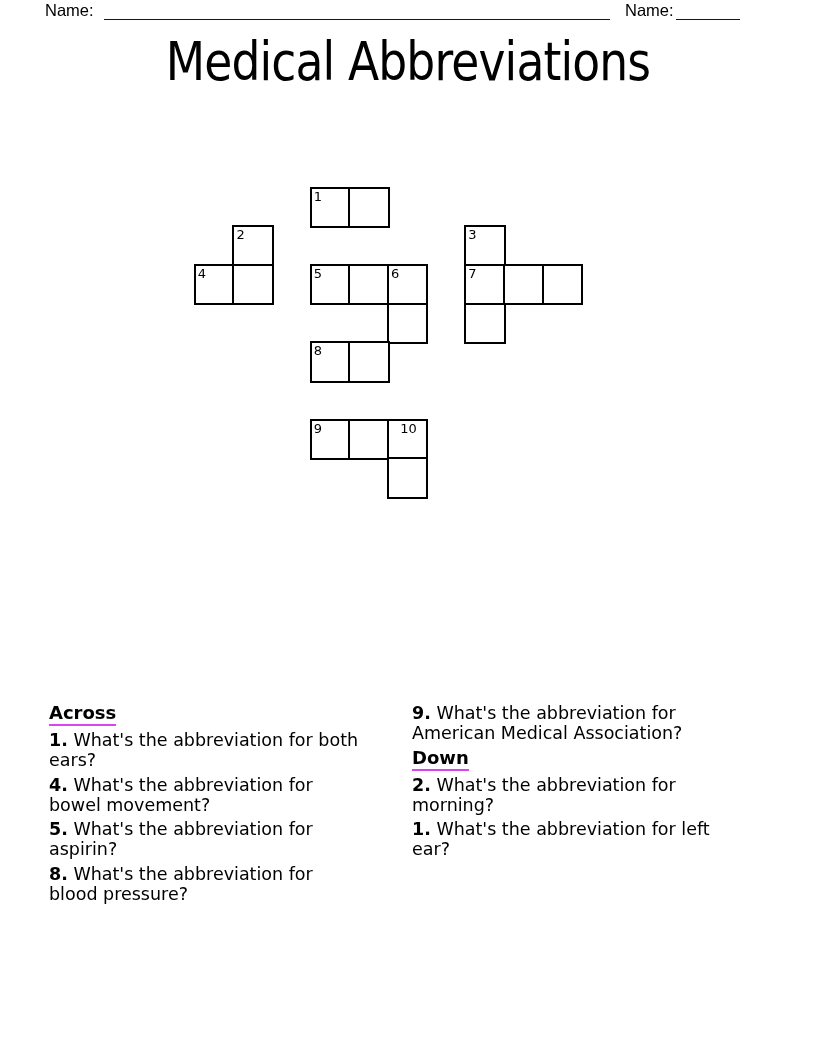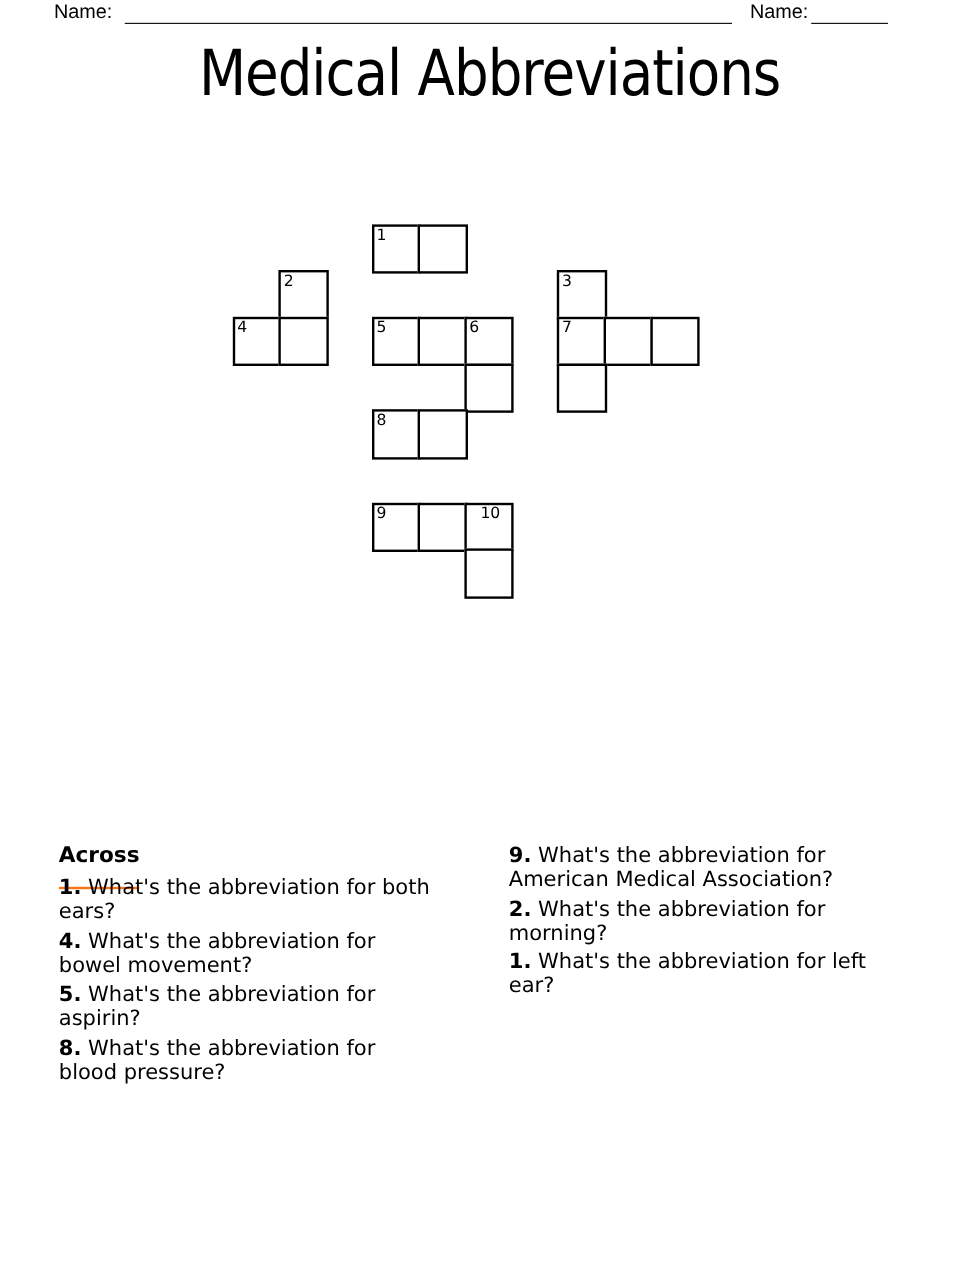--- a/index.html
+++ b/index.html
@@ -34,23 +34,23 @@
     border:2.5px solid #000;background:#fff;
   }
   .cellnum{
     display:block;font-size:13px;line-height:13px;padding:1px 0 0 2px;
     font-family:"DejaVu Sans",sans-serif;color:#000;
   }
 
   
   .clue-col{position:absolute;top:703px;}
   #col-left{left:49px;width:362px;}
-  #col-right{left:412px;width:362px;margin-left:12px;}
+  #col-right{left:412px;width:362px;}
   .clue-heading{font-size:18px;font-weight:bold;line-height:19px;margin:0 0 8px 0;}
-  .clue-heading span{border-bottom:2px solid #f97316;padding-bottom:16px;}
+  .clue-heading span{border-bottom:2px solid #d946ef;padding-bottom:1px;}
   .clue{
     white-space:pre-line;font-size:17.5px;line-height:20px;margin:0 0 4.5px 0;color:#000;
   }
   .clue b{font-weight:bold;}
 </style>
 </head>
 <body>
 
 <div class="page">
 
@@ -112,19 +112,20 @@
       <p class="clue"><b>4.</b> What's the abbreviation for
 bowel movement?</p>
       <p class="clue"><b>5.</b> What's the abbreviation for
 aspirin?</p>
       <p class="clue"><b>8.</b> What's the abbreviation for
 blood pressure?</p>
     </div>
   <div class="clue-col" id="col-right">
       <p class="clue"><b>9.</b> What's the abbreviation for
 American Medical Association?</p>
+      <div class="clue-heading"><span>Down</span></div>
       <p class="clue"><b>2.</b> What's the abbreviation for
 morning?</p>
       <p class="clue"><b>1.</b> What's the abbreviation for left
 ear?</p>
     </div>
 
 </div>
 
 </body></html>

